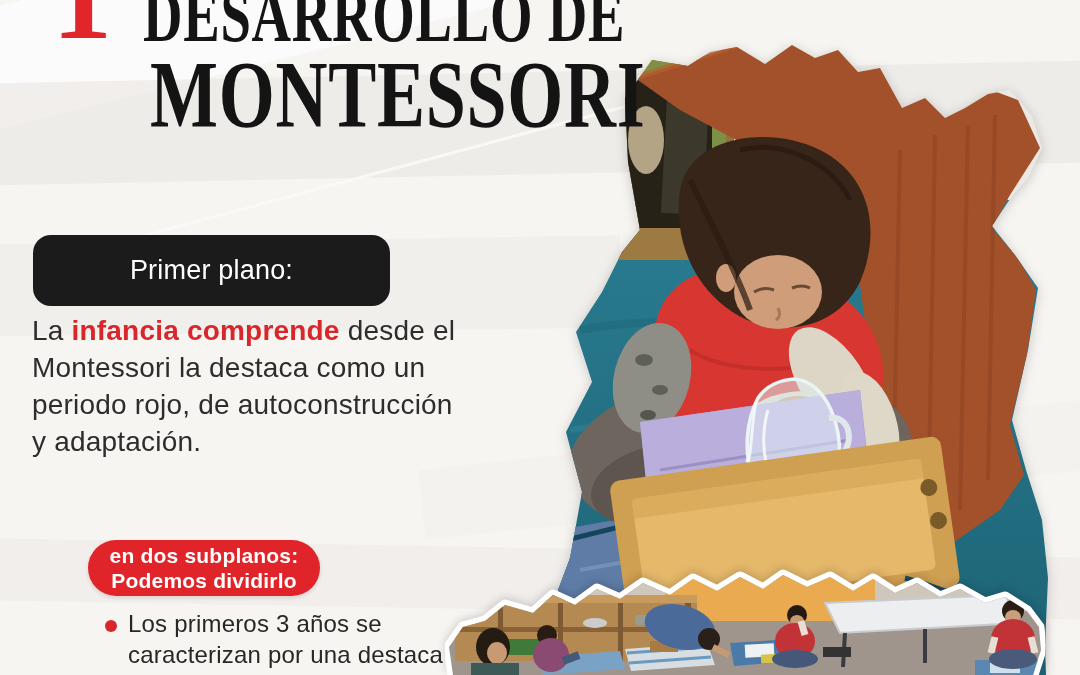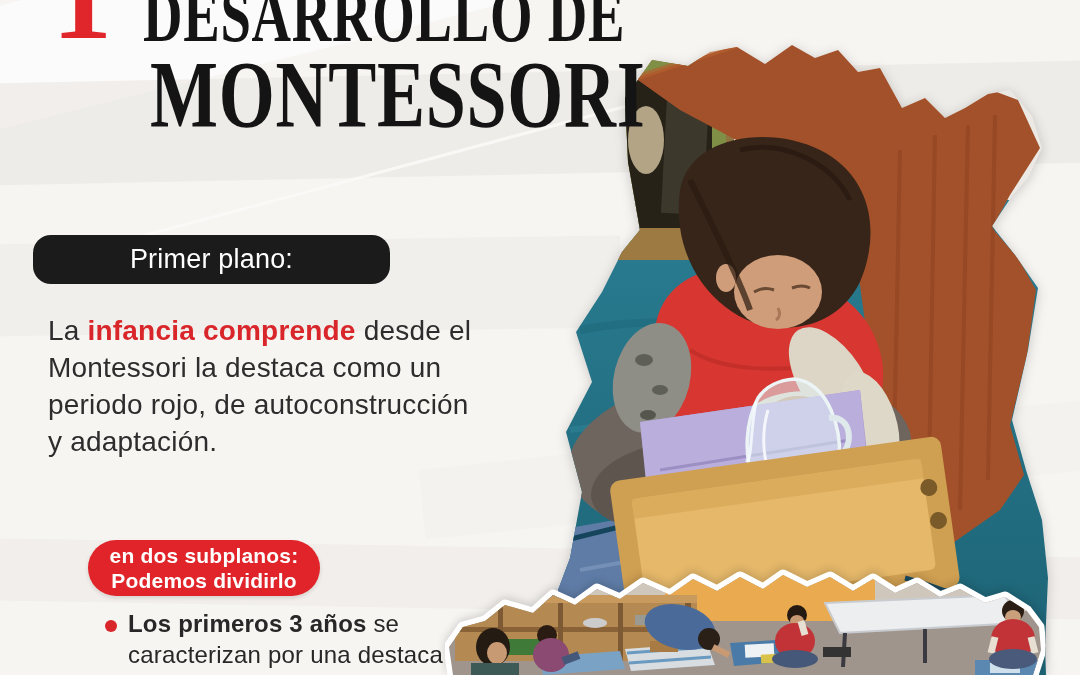--- a/index.html
+++ b/index.html
@@ -28,29 +28,29 @@
   .title-line{position:absolute;z-index:3;font-family:"Liberation Serif", serif;font-weight:700;color:#141414;line-height:1;white-space:nowrap;}
   .title-line .stretch{display:inline-block;transform-origin:left top;}
   .title-l1{left:143px;top:-23px;font-size:76px;}
   .title-l1 .stretch{transform:scaleX(.72);letter-spacing:1px;}
   .title-l2{left:150px;top:47px;font-size:96px;}
   .title-l2 .stretch{transform:scaleX(.75);letter-spacing:1px;}
 
   
   .plan-badge{
     position:absolute;left:33px;top:235px;z-index:3;
-    width:357px;height:49px;border-radius:18px;background:#1b1b1b;
+    width:357px;height:71px;border-radius:18px;background:#1b1b1b;
     display:flex;align-items:center;justify-content:center;
     color:#fff;font-size:27px;letter-spacing:.2px;
   }
   .plan-badge .bold{font-weight:700;}
 
   
   .intro{
-    position:absolute;left:48px;top:312px;z-index:3;
+    position:absolute;left:32px;top:312px;z-index:3;
     font-size:28px;line-height:37px;color:#2d2d2d;letter-spacing:.2px;
   }
   .intro .line{white-space:nowrap;}
   .seg-r{color:#d9262b;font-weight:700;}
 
   
   .sub-badge{
     position:absolute;left:88px;top:540px;z-index:3;
     width:232px;height:56px;border-radius:28px;background:#e02429;
     display:flex;flex-direction:column;align-items:center;justify-content:center;
@@ -60,21 +60,21 @@
 
   
   .bullet-dot{
     position:absolute;left:105px;top:620px;z-index:3;
     width:12px;height:12px;border-radius:50%;background:#d9262b;
   }
   .bullet-text{
     position:absolute;left:128px;top:608px;z-index:3;
     font-size:24px;line-height:31px;color:#272727;letter-spacing:.2px;
   }
-  .bullet-text .b{font-weight:700;}
+  .bullet-text .b{font-weight:400;}
   .bullet-text .line{white-space:nowrap;}
 
   
   .main-photo{position:absolute;left:540px;top:30px;z-index:1;filter:drop-shadow(0 2px 6px rgba(0,0,0,.18));}
   .bottom-photo{position:absolute;left:445px;top:565px;z-index:2;filter:drop-shadow(0 -2px 4px rgba(0,0,0,.16));}
 </style>
 </head>
 <body>
 
 <div class="poster">

